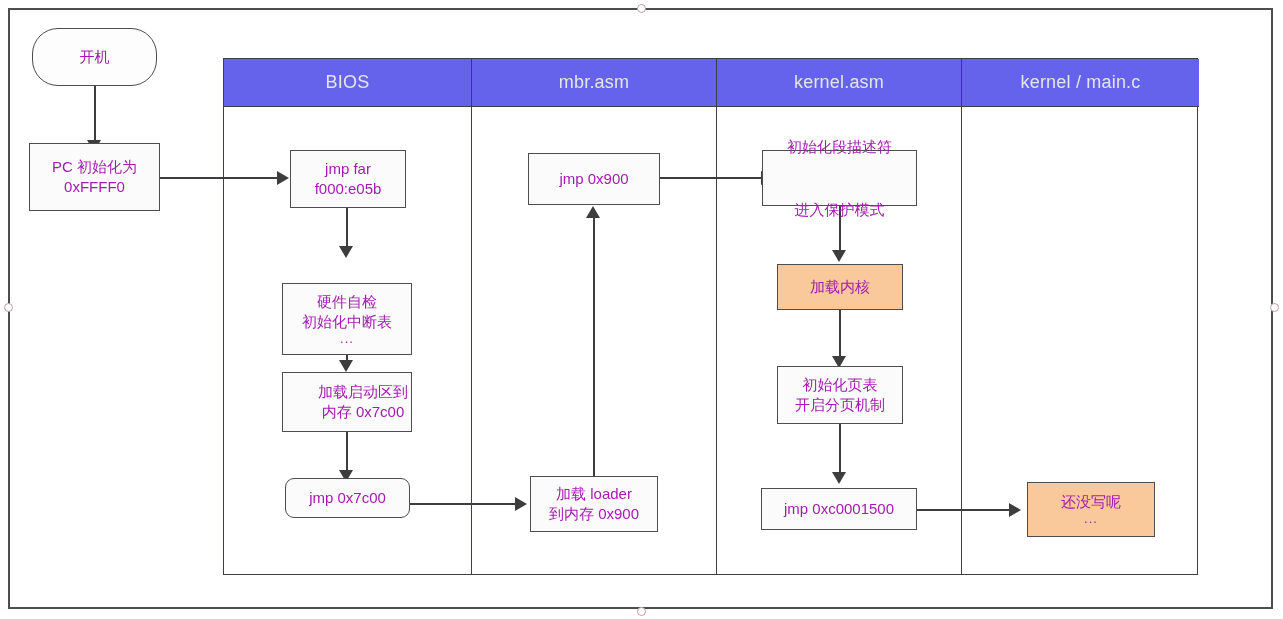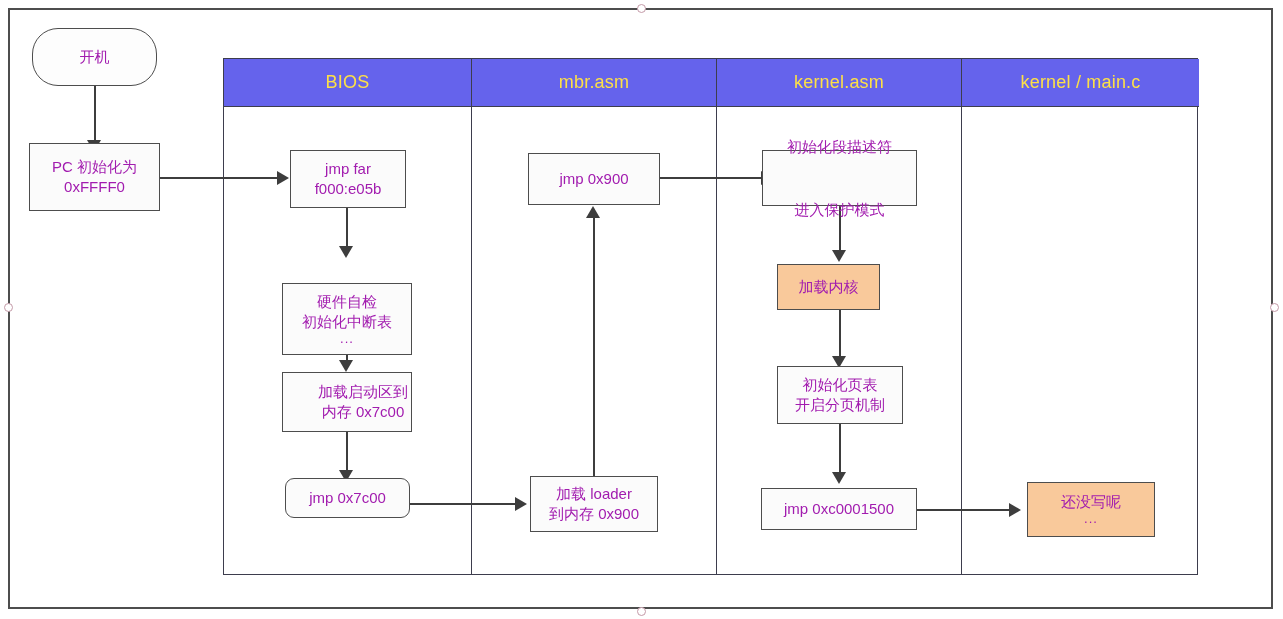--- a/index.html
+++ b/index.html
@@ -90,21 +90,21 @@
     height: 100%;
     box-sizing: border-box;
     border-right: 1.8px solid #3d3d4d;
   }
   .lane:last-child { border-right: none; }
   .lane-head {
     height: 48px;
     box-sizing: border-box;
     background: #6563ec;
     border-bottom: 1.8px solid #3d3d4d;
-    color: #fde047;
+    color: #e5e5e5;
     display: flex;
     align-items: center;
     justify-content: center;
     font-size: 18px;
     letter-spacing: .2px;
   }
   .lane-body {
     height: calc(100% - 48px);
     background: transparent;
   }
@@ -242,21 +242,21 @@
   <div class="node" style="left:530px; top:476px; width:128px; height:56px;">
     <span>加载 loader</span>
     <span class="line2">到内存 0x900</span>
   </div>
 
   <div class="node" style="left:762px; top:150px; width:155px; height:56px;gap:43px;">
     <span>初始化段描述符</span>
     <span class="line2">进入保护模式</span>
   </div>
 
-  <div class="node orange" style="left:777px; top:264px; width:103px; height:46px;">
+  <div class="node orange" style="left:777px; top:264px; width:126px; height:46px;">
     <span>加载内核</span>
   </div>
 
   <div class="node" style="left:777px; top:366px; width:126px; height:58px;">
     <span>初始化页表</span>
     <span class="line2">开启分页机制</span>
   </div>
 
   <div class="node" style="left:761px; top:488px; width:156px; height:42px;">
     <span>jmp 0xc0001500</span>

